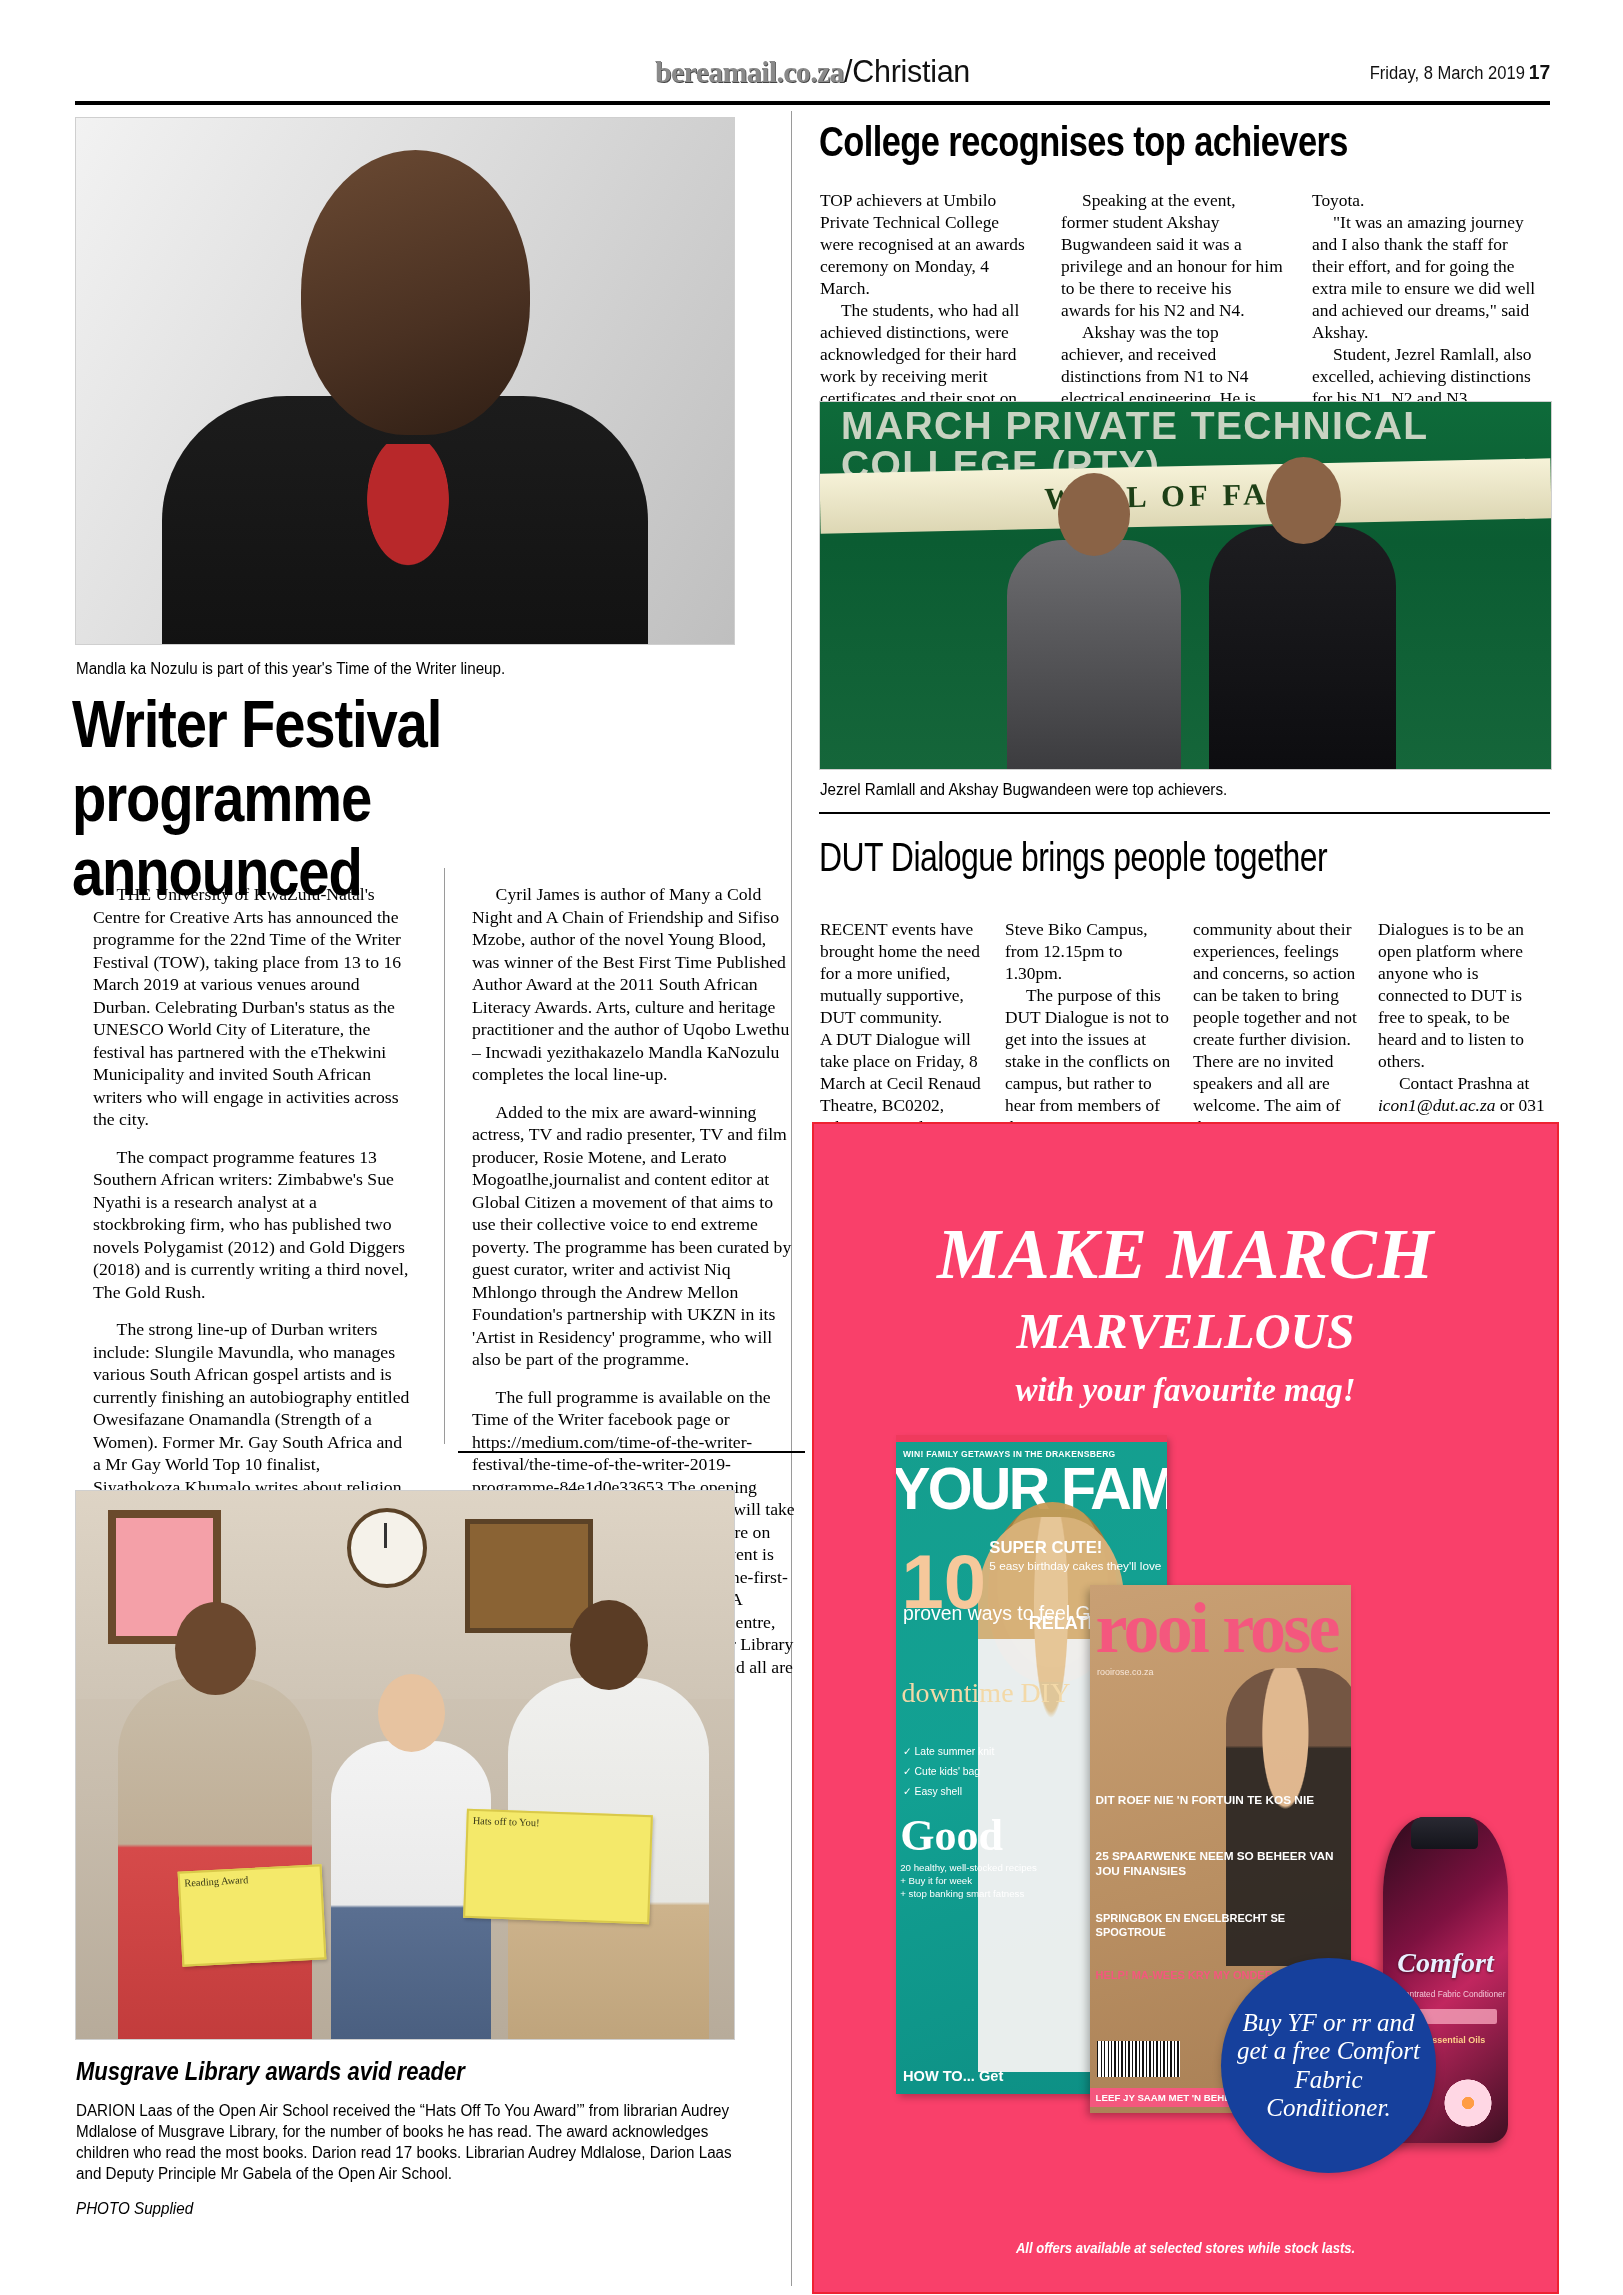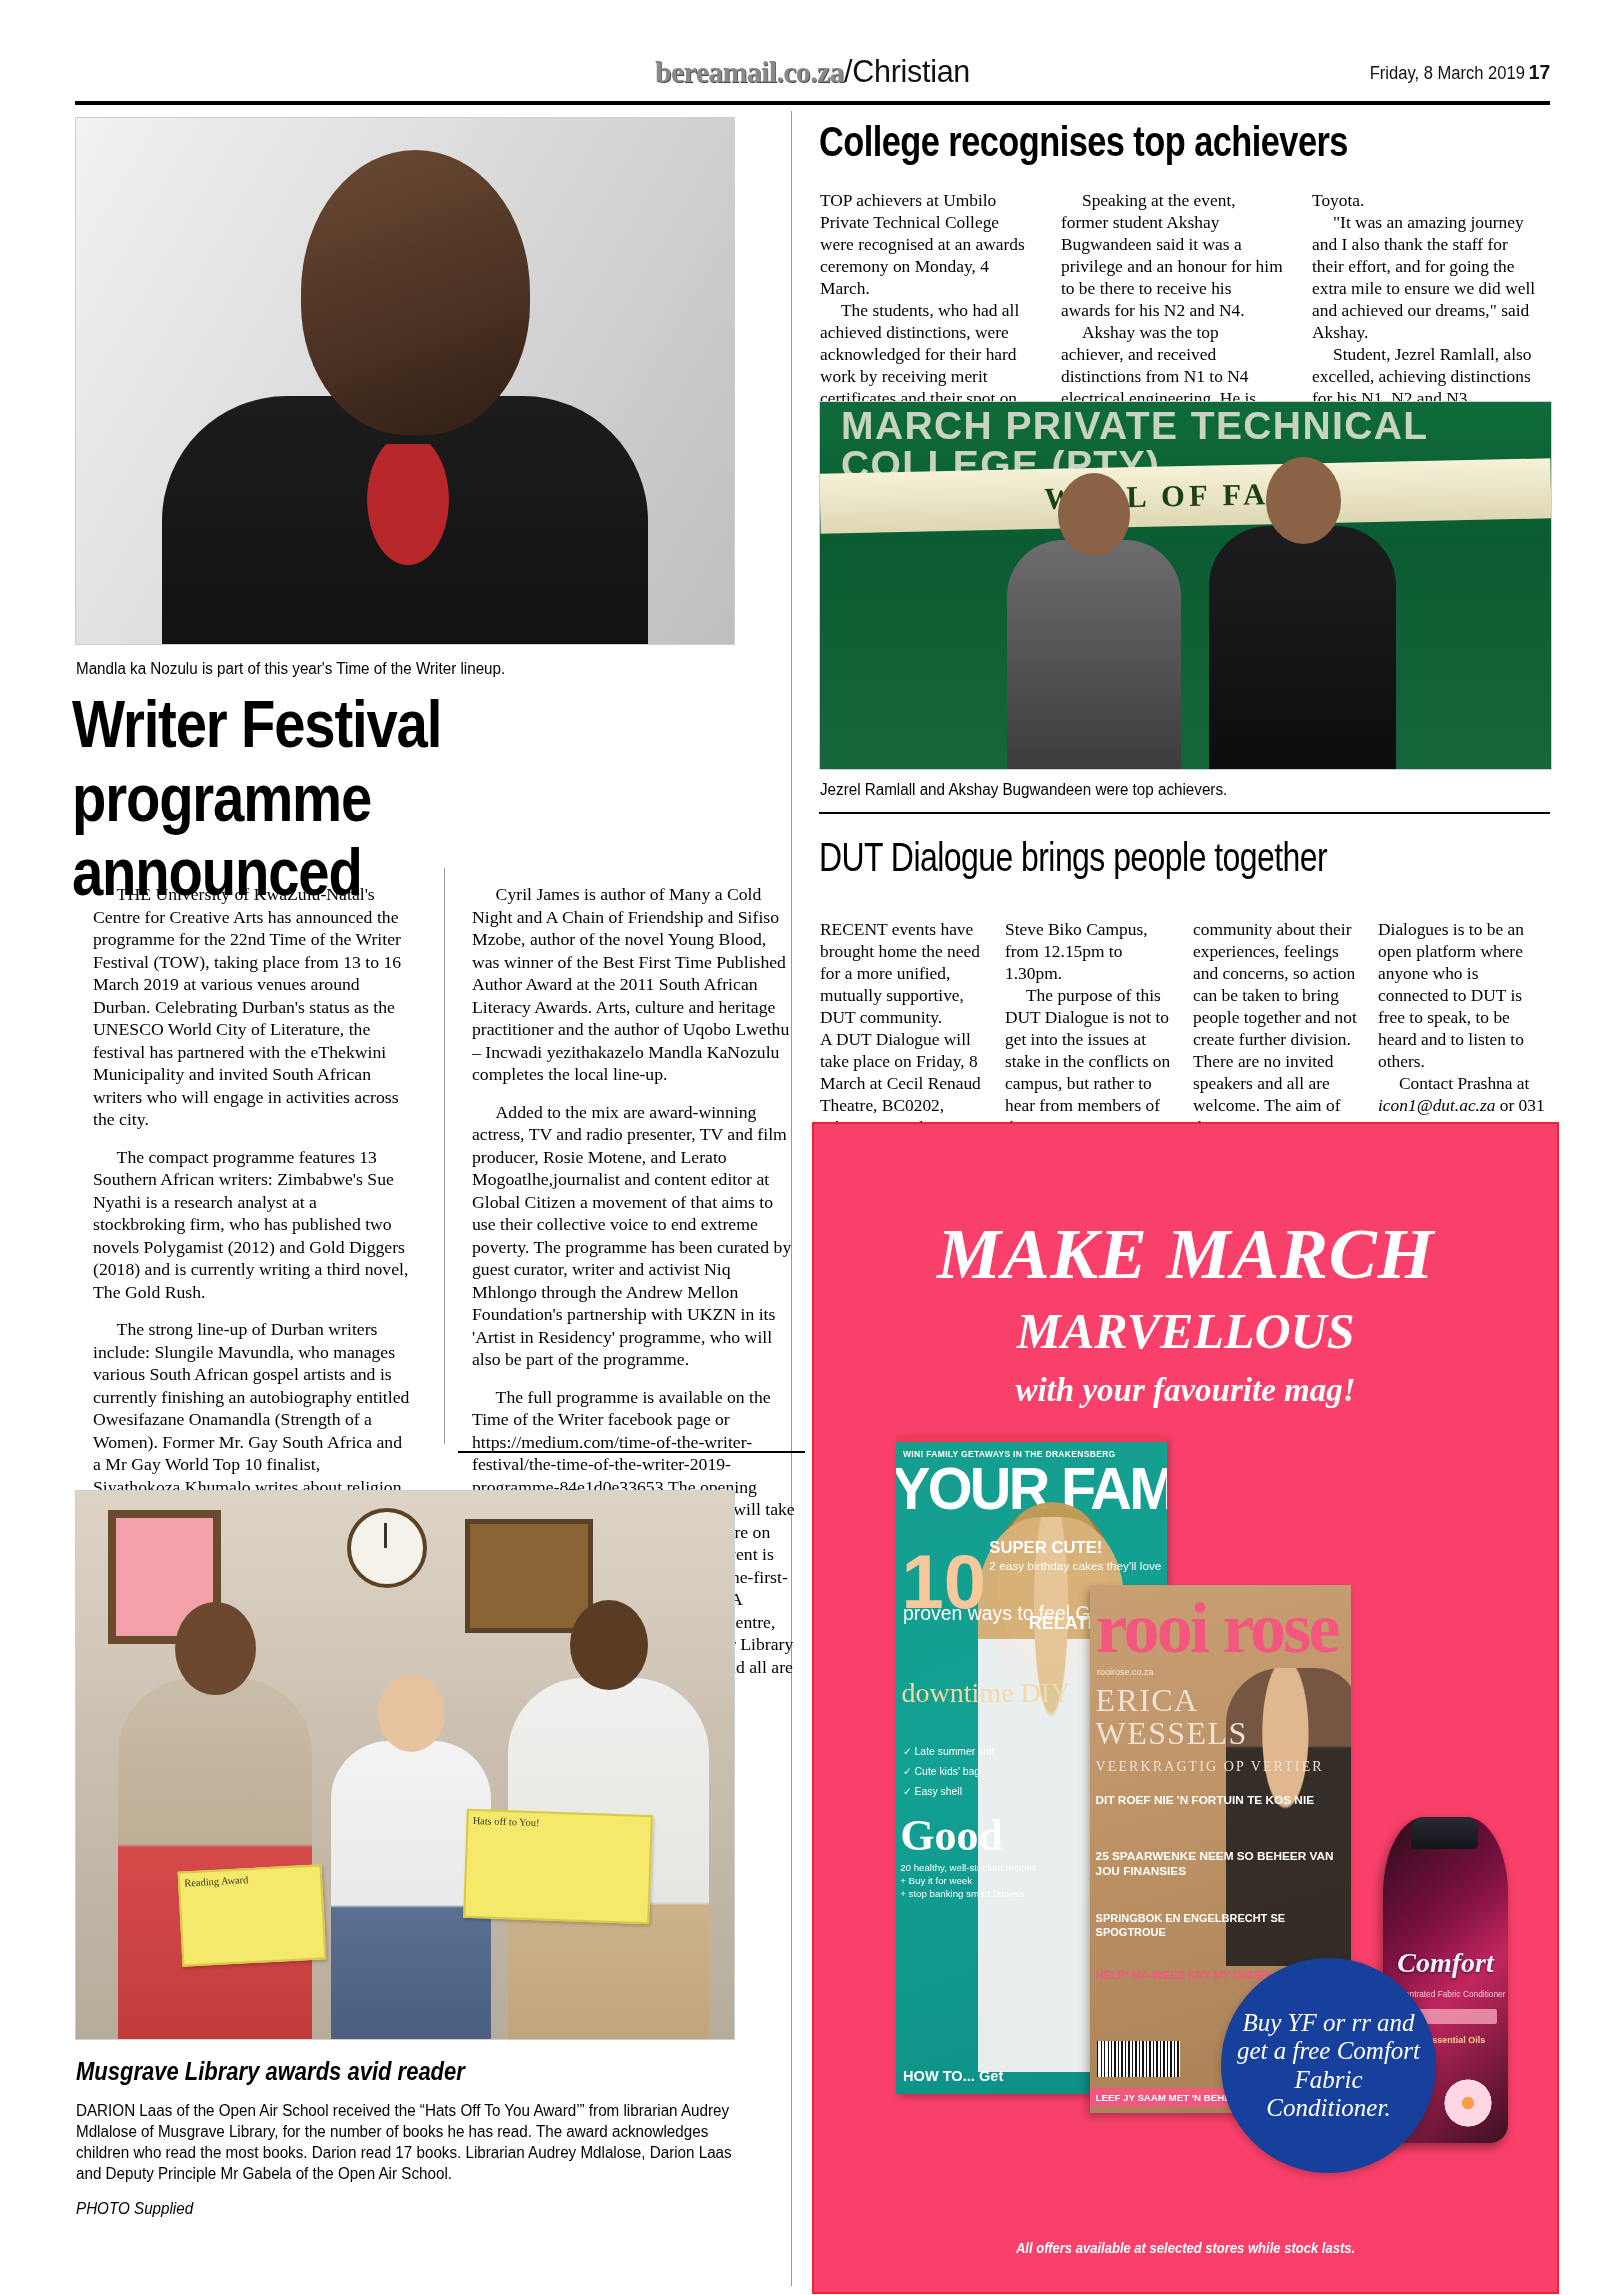--- a/index.html
+++ b/index.html
@@ -598,44 +598,40 @@
       <div class="mag1">
         <div class="strip"></div>
         <div class="kick">WIN! FAMILY GETAWAYS IN THE DRAKENSBERG</div>
         <div class="logo">YOUR FAMILY</div>
         <div class="hair"></div>
         <div class="person"></div>
         <div class="ten">10</div>
         <div class="t1">proven ways to feel GREAT</div>
         <div class="super">
           <span>SUPER CUTE!</span>
-          <small>2 easy birthday cakes they'll love</small>
+          <small>5 easy birthday cakes they'll love</small>
         </div>
         <div class="rel">RELATIONSHIP</div>
         <div class="dt">downtime DIY</div>
         <div class="ticks" style="white-space: pre-line;">✓ Late summer knit
 ✓ Cute kids' bag
 ✓ Easy shell</div>
         <div class="good">
           <span>Good</span>
           <small style="white-space: pre-line;">20 healthy, well-stocked recipes
 + Buy it for week
 + stop banking smart fatness</small>
         </div>
         <div class="howto">HOW TO... Get</div>
       </div>
 
       <div class="mag2">
         <div class="face"></div>
         <div class="logo">rooi rose</div>
         <div class="site">rooirose.co.za</div>
-        <div class="erica">
-          <span>ERICA WESSELS</span>
-          <small>VEERKRAGTIG OP VERTIER</small>
-        </div>
         <div class="dit">DIT ROEF NIE 'N FORTUIN TE KOS NIE</div>
         <div class="n25">25 SPAARWENKE NEEM SO BEHEER VAN JOU FINANSIES</div>
         <div class="spring">SPRINGBOK EN ENGELBRECHT SE SPOGTROUE</div>
         <div class="help">HELP! MA-WEES KRY MY ONDER</div>
         <div class="barcode"></div>
         <div class="leef">LEEF JY SAAM MET 'N BEHEERVRAA</div>
       </div>
 
       <div class="bottle">
         <div class="cap"></div>

